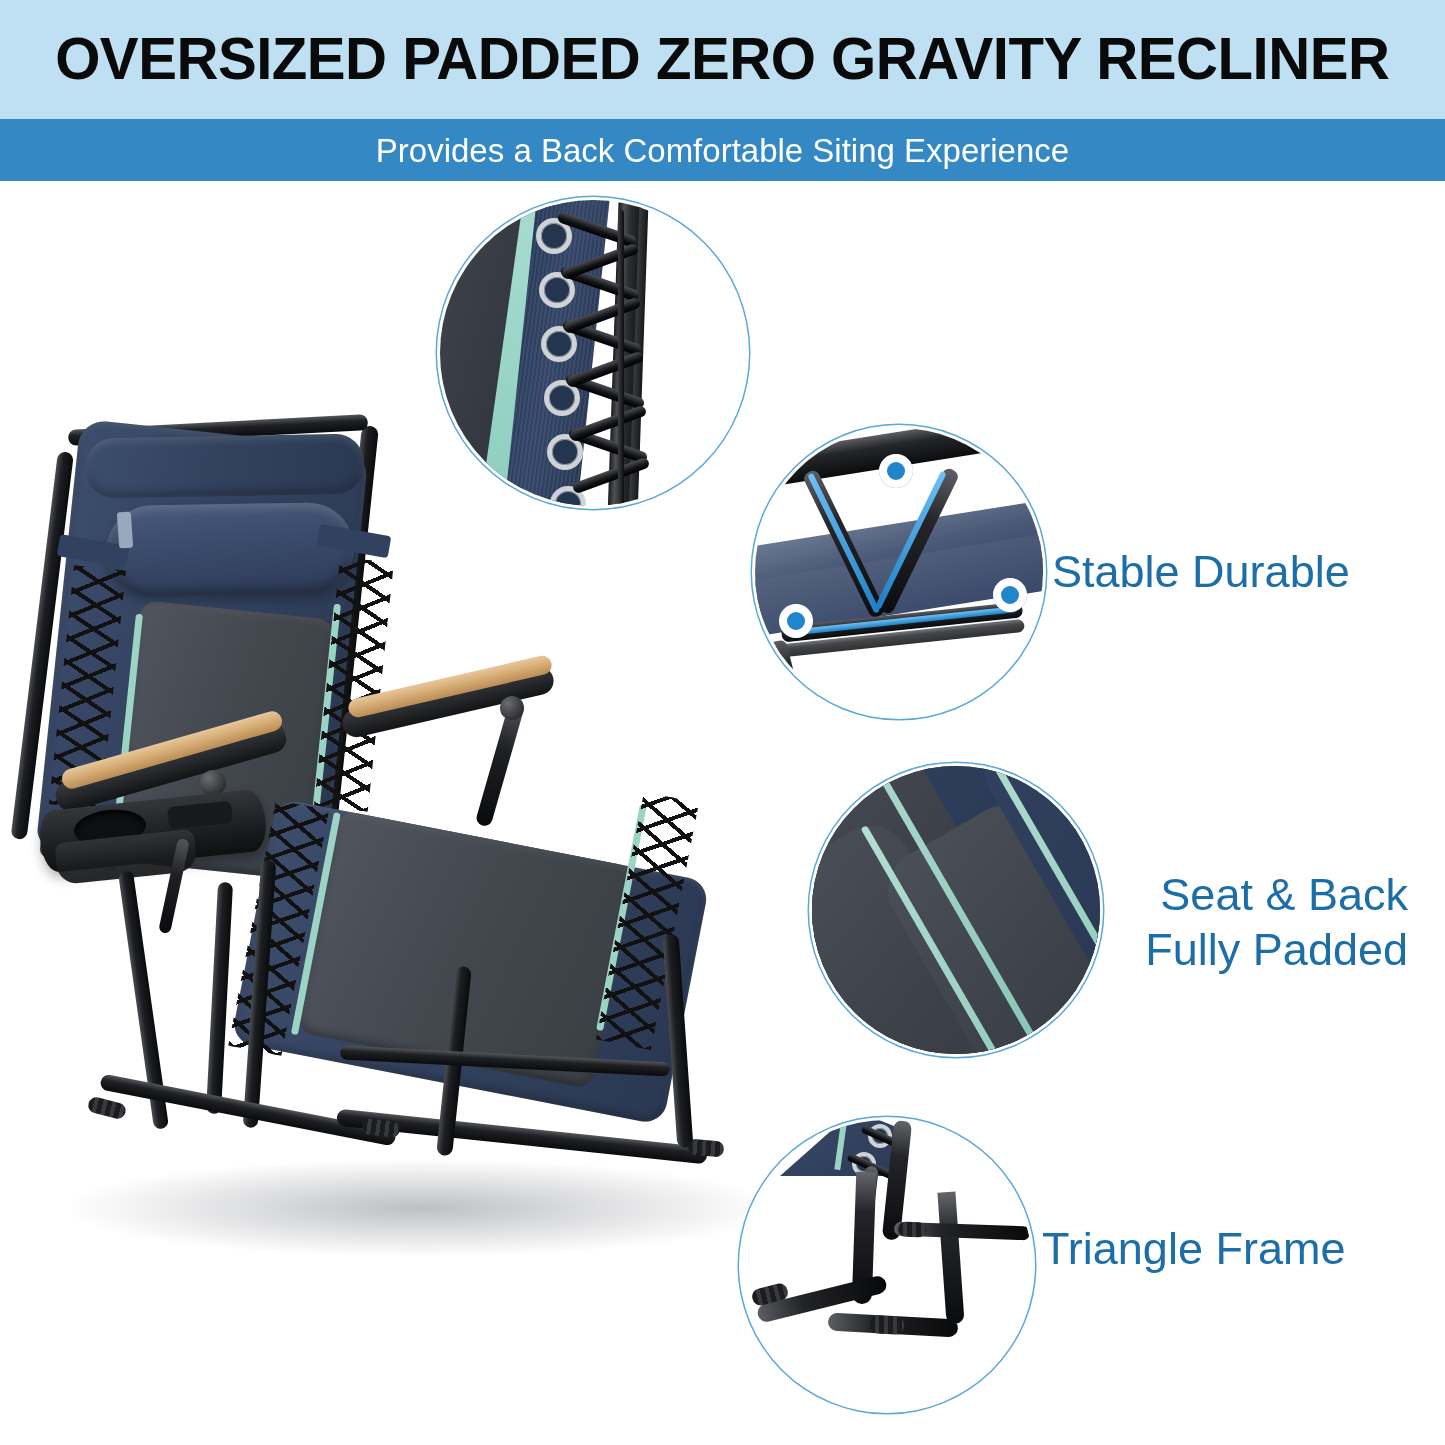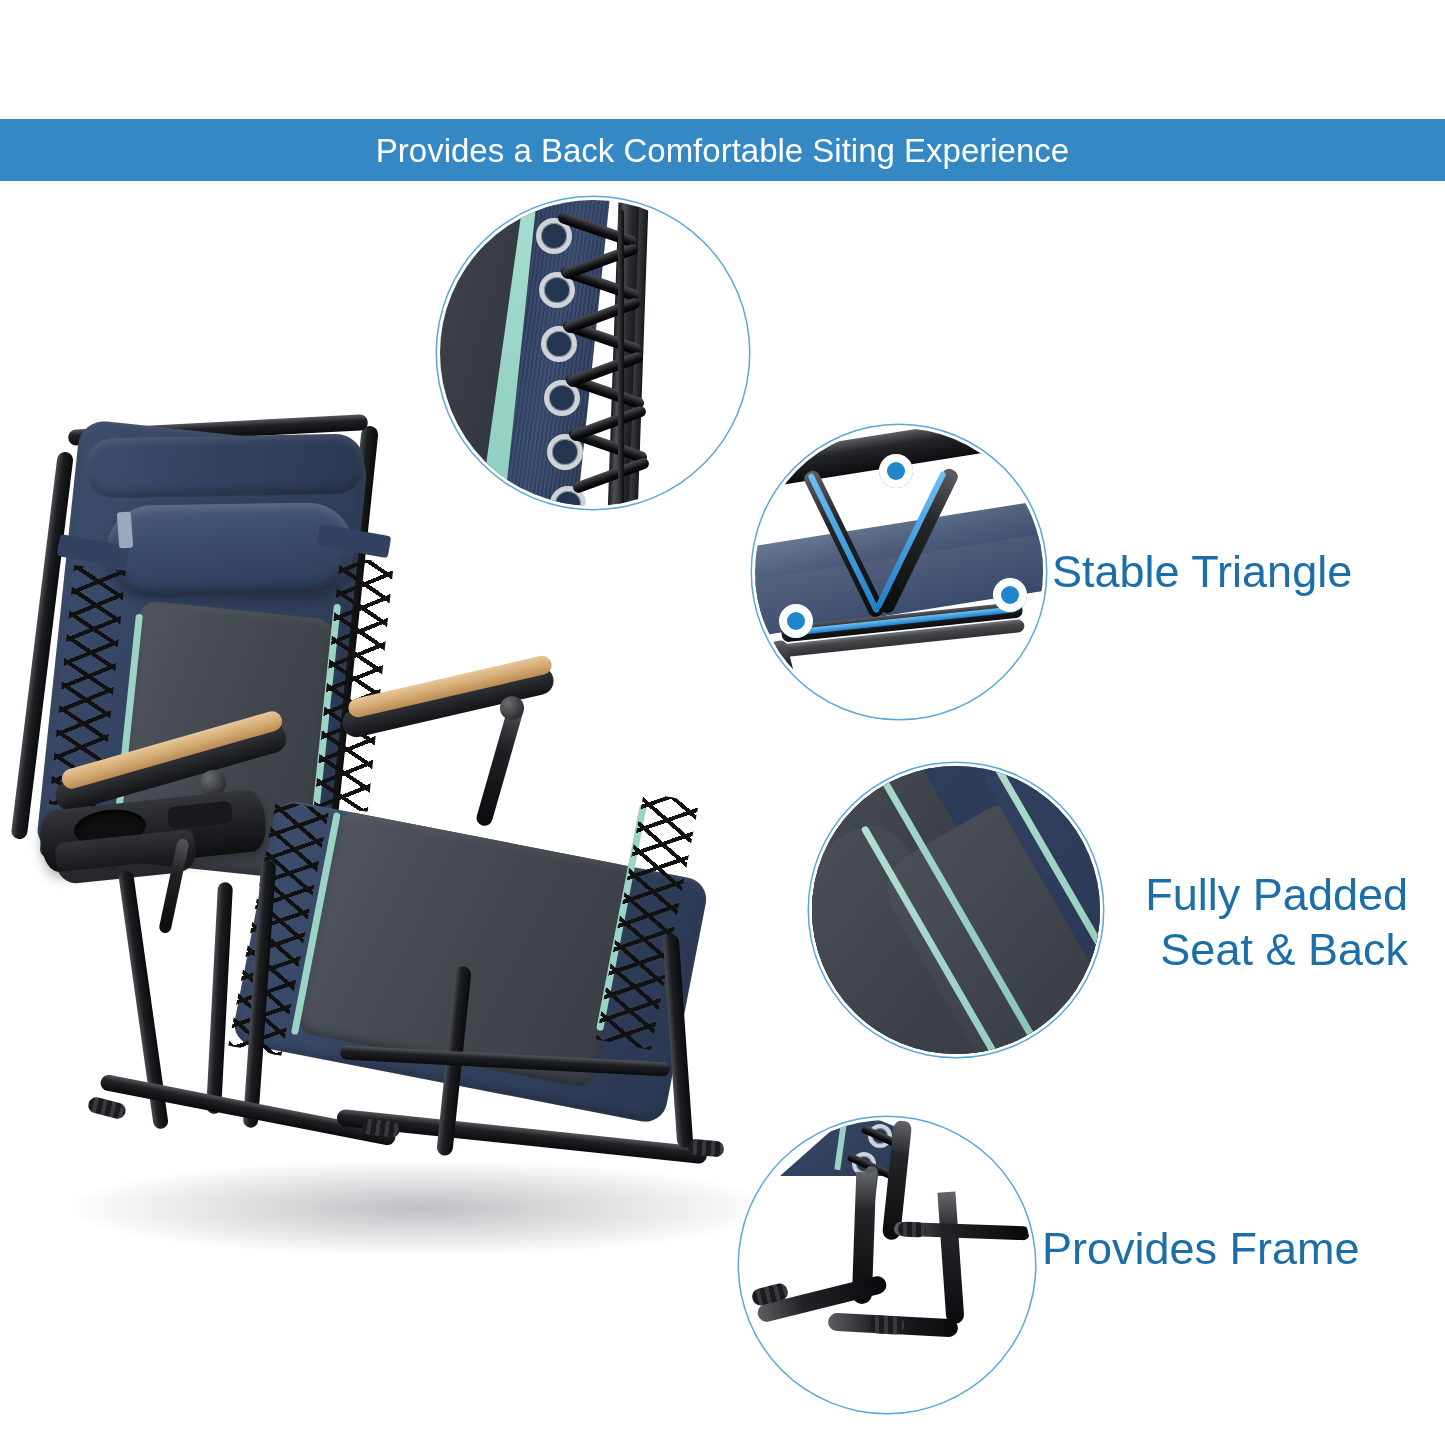--- a/index.html
+++ b/index.html
@@ -117,20 +117,23 @@
   .arm-blk{position:absolute;background:linear-gradient(180deg,#3a3c40,#131416);border-radius:14px;}
   .tray{position:absolute;background:linear-gradient(180deg,#34363a 0%,#1b1d20 60%,#0e0f11 100%);}
   .shadow{position:absolute;border-radius:50%;
     background:radial-gradient(ellipse at center,rgba(40,45,55,.30) 0%,rgba(40,45,55,0) 72%);}
 </style>
 </head>
 <body>
 
 <div class="page">
 
+  <div class="hdr-title-band">
+    <div class="hdr-title">OVERSIZED PADDED ZERO GRAVITY RECLINER</div>
+  </div>
   <div class="hdr-sub-band">
     <div class="hdr-sub">Provides a Back Comfortable Siting Experience</div>
   </div>
 
   <div class="chair">
 
     <div class="shadow cpart" style="left:30px;top:760px;width:700px;height:96px;"></div>
 
     <div class="frame-tube cpart" style="left:18px;top:52px;width:16px;height:390px;transform:rotate(7deg);transform-origin:top center;"></div>
     <div class="frame-tube cpart" style="left:44px;top:30px;width:17px;height:430px;transform:rotate(6deg);transform-origin:top center;"></div>
@@ -254,41 +257,41 @@
             transform:rotate(-26deg);transform-origin:top center;"></div>
       <div class="c2-line" style="left:186px;top:44px;width:6px;height:152px;border-radius:3px;
             transform:rotate(26deg);transform-origin:top center;"></div>
       <div class="c2-line" style="left:34px;top:190px;width:228px;transform:rotate(-6deg);"></div>
       <div class="c2-dot" style="left:124px;top:26px;"></div>
       <div class="c2-dot" style="left:24px;top:176px;"></div>
       <div class="c2-dot" style="left:238px;top:150px;"></div>
       <div class="c2-bar" style="left:22px;top:212px;width:18px;height:76px;transform:rotate(-14deg);"></div>
     </div>
   </div>
-  <div class="flabel" style="left:1052px;top:545px;">Stable Triangle</div>
+  <div class="flabel" style="left:1052px;top:545px;">Stable Durable</div>
 
   <div class="circle" style="left:812px;top:766px;width:288px;height:288px;">
     <div class="photo">
       <div class="c3-bg"></div>
       <div class="chan navy" style="left:-60px;top:-40px;width:150px;height:420px;transform:rotate(-30deg);"></div>
       <div class="chan gray" style="left:-50px;top:-130px;width:160px;height:420px;transform:rotate(-30deg);"></div>
       <div class="chan gray" style="left:40px;top:-100px;width:150px;height:400px;transform:rotate(-30deg);"></div>
       <div class="chan gray" style="left:20px;top:60px;width:170px;height:420px;transform:rotate(-30deg);"></div>
       <div class="chan navy" style="left:150px;top:-140px;width:80px;height:400px;transform:rotate(-30deg);"></div>
       <div class="chan gray" style="left:150px;top:40px;width:170px;height:400px;transform:rotate(-30deg);"></div>
       <div class="chan navy" style="left:252px;top:-60px;width:90px;height:400px;transform:rotate(-30deg);"></div>
       <div class="pipe" style="left:118px;top:-110px;width:7px;height:420px;transform:rotate(-30deg);"></div>
       <div class="pipe" style="left:16px;top:40px;width:7px;height:400px;transform:rotate(-30deg);"></div>
       <div class="pipe" style="left:148px;top:34px;width:7px;height:400px;transform:rotate(-30deg);"></div>
       <div class="pipe" style="left:256px;top:-70px;width:7px;height:400px;transform:rotate(-30deg);"></div>
     </div>
   </div>
   <div class="flabel two" style="left:1108px;top:868px;width:300px;">
+    <div>Seat &amp; Back</div>
     <div>Fully Padded</div>
-    <div>Seat &amp; Back</div>
   </div>
 
   <div class="circle" style="left:742px;top:1120px;width:290px;height:290px;">
     <div class="photo">
       <div class="c4-bg"></div>
       <div class="c4-fab" style="left:38px;top:-10px;width:120px;height:66px;
             clip-path:polygon(0% 100%,62% 0%,100% 28%,100% 100%);"></div>
       <div class="c4-mint" style="left:96px;top:-4px;width:6px;height:54px;transform:rotate(8deg);"></div>
       <div class="gromm" style="left:126px;top:4px;width:16px;height:16px;border-width:4px;"></div>
       <div class="gromm" style="left:110px;top:32px;width:16px;height:16px;border-width:4px;"></div>
@@ -301,15 +304,15 @@
       <div class="tube-l" style="left:14px;top:170px;width:132px;height:18px;transform:rotate(-14deg);"></div>
       <div class="grip" style="left:10px;top:166px;width:36px;height:17px;transform:rotate(-14deg);"></div>
       <div class="tube-l" style="left:86px;top:196px;width:130px;height:18px;transform:rotate(3deg);"></div>
       <div class="grip" style="left:128px;top:196px;width:34px;height:18px;transform:rotate(3deg);"></div>
       <div class="tube" style="left:200px;top:72px;width:18px;height:132px;transform:rotate(-4deg);
             border-radius:0 0 44px 44px;"></div>
       <div class="tube-l" style="left:152px;top:104px;width:136px;height:14px;transform:rotate(2deg);"></div>
       <div class="grip" style="left:156px;top:102px;width:28px;height:15px;transform:rotate(2deg);"></div>
     </div>
   </div>
-  <div class="flabel" style="left:1042px;top:1222px;">Provides Frame</div>
+  <div class="flabel" style="left:1042px;top:1222px;">Triangle Frame</div>
 
 </div>
 
 </body></html>

